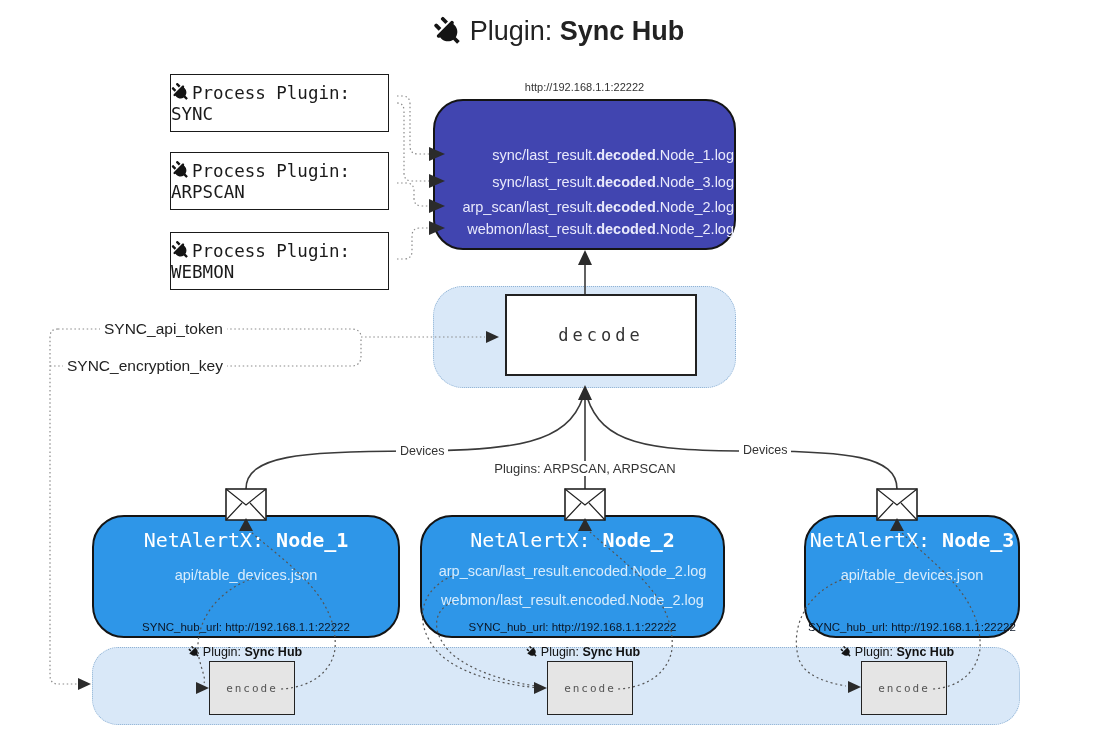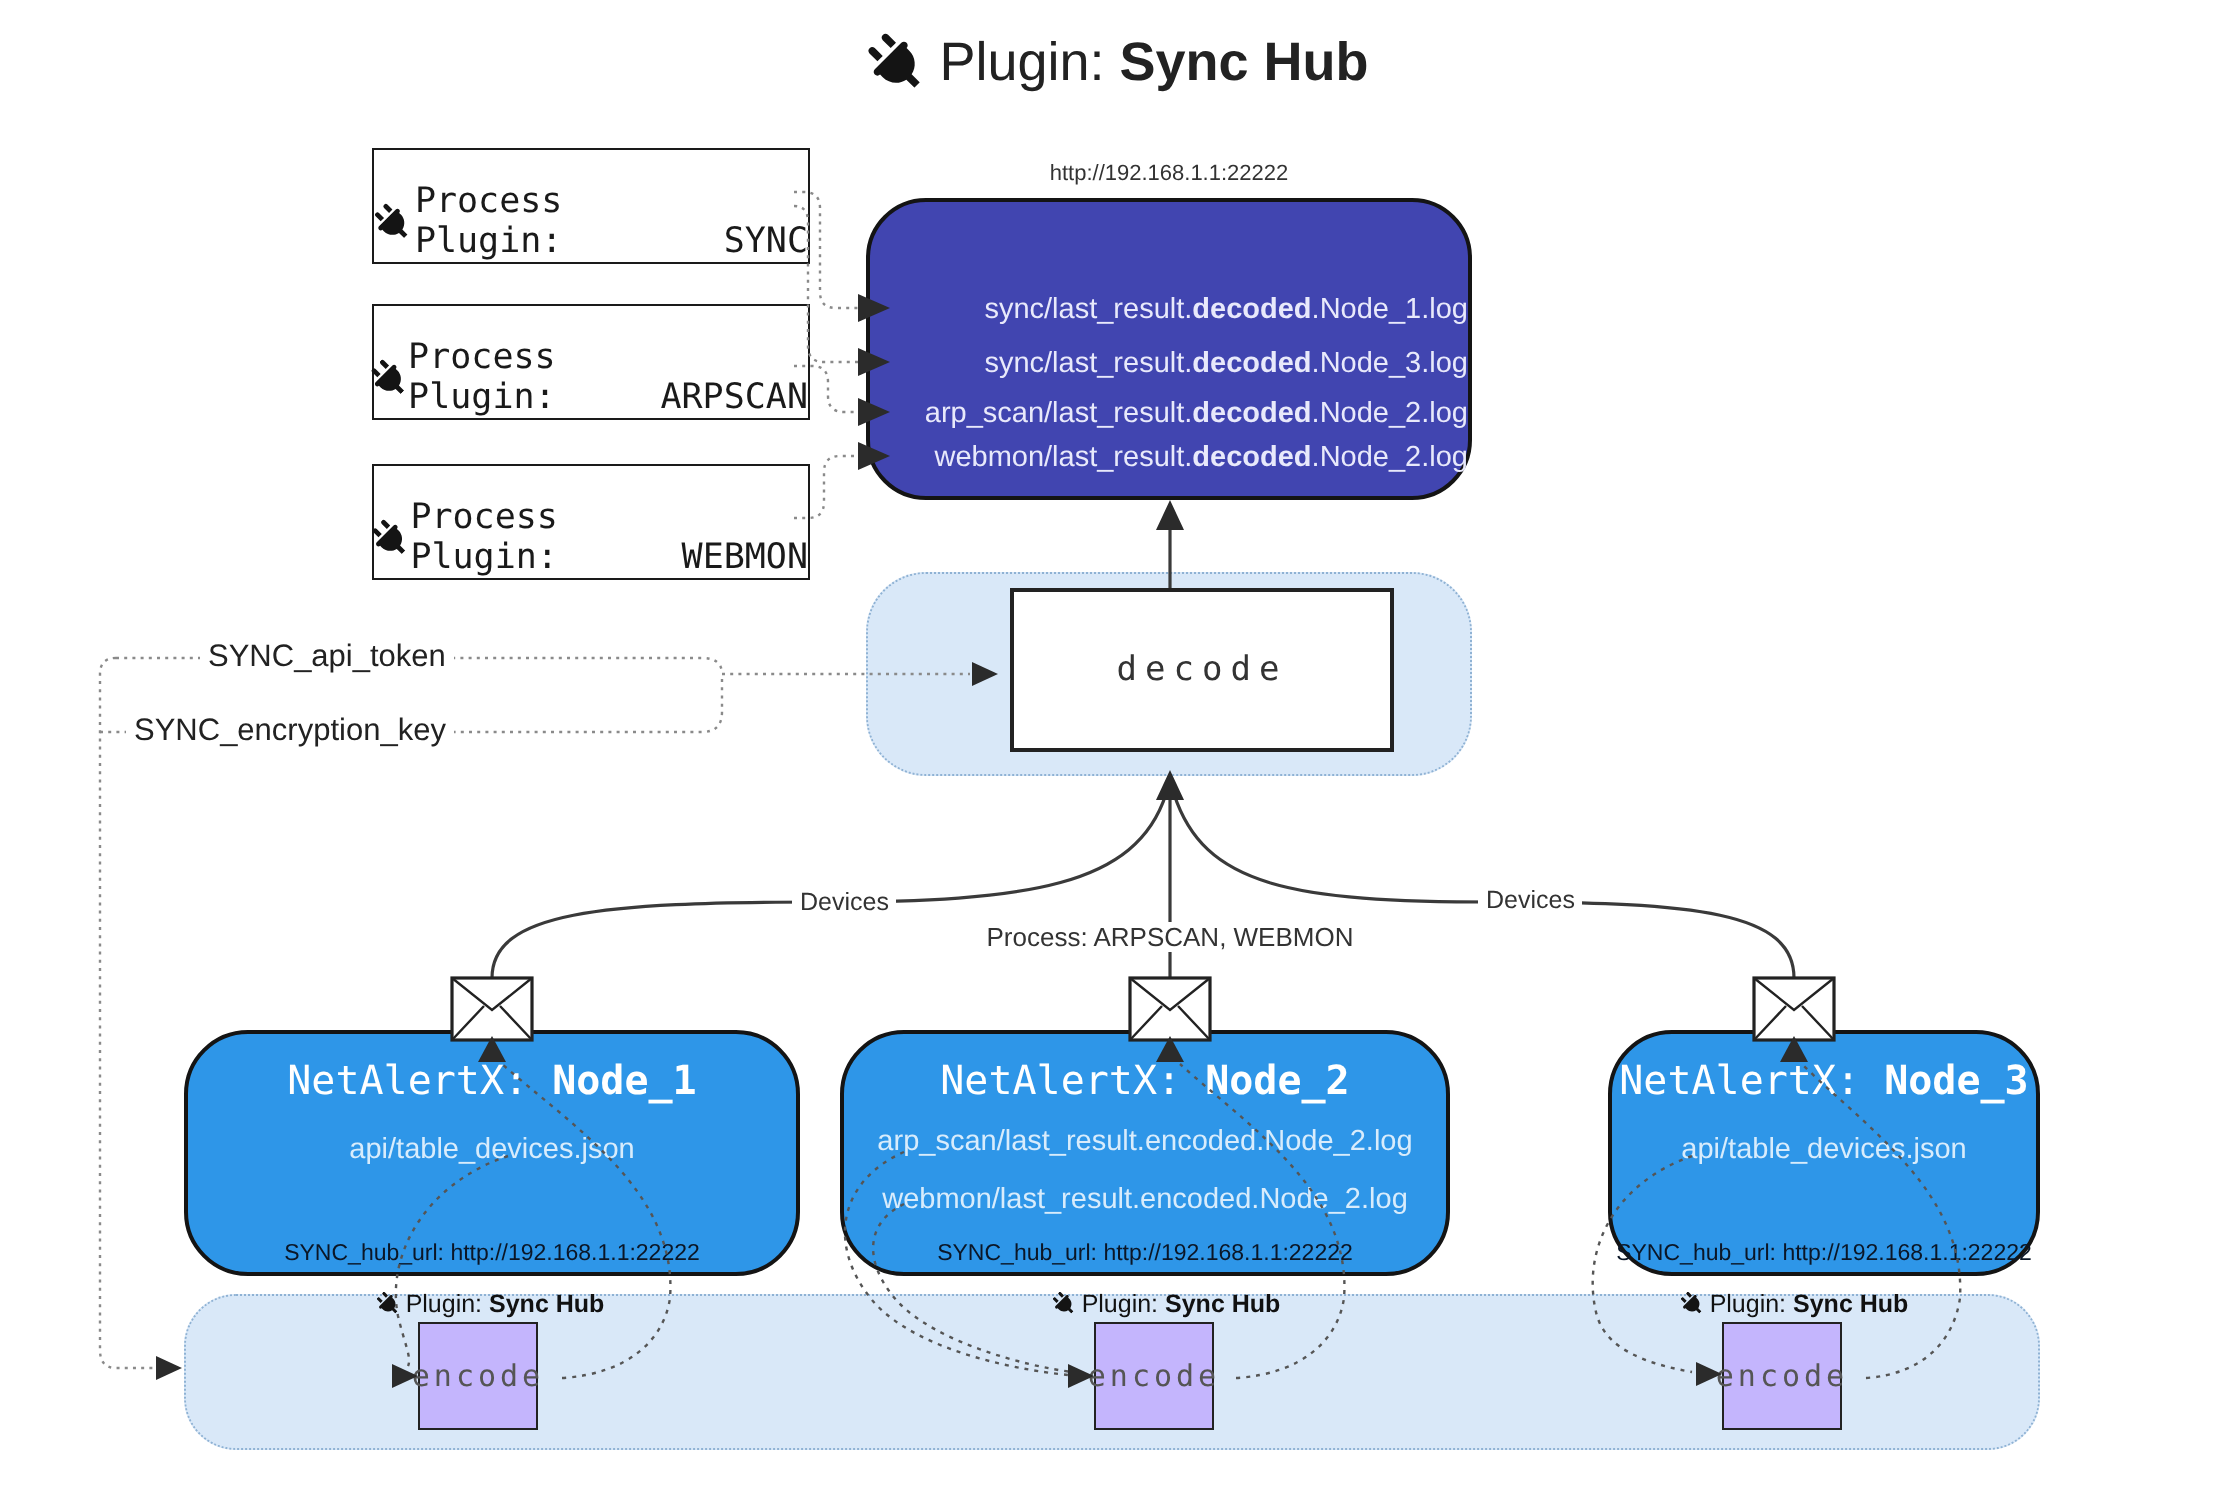--- a/index.html
+++ b/index.html
@@ -20,22 +20,22 @@
   #title-row{position:absolute;left:0;top:16px;width:1117px;display:flex;justify-content:center;align-items:center;gap:7px;z-index:2}
   #title-row .ttl{font-size:27px;color:#222}
   #title-row .ttl b{font-weight:700}
 
   .plug{fill:#141414;transform:rotate(-45deg)}
   .plug-lg{width:30px;height:30px}
   .plug-md{width:19px;height:19px}
   .plug-sm{width:12px;height:12px}
 
   
-  .proc-box{position:absolute;left:186px;width:219px;height:58px;border:1.6px solid #1a1a1a;background:#fff;z-index:2;
-    display:flex;flex-direction:row;align-items:flex-end;justify-content:center;gap:1px}
+  .proc-box{position:absolute;left:170px;width:219px;height:58px;border:1.6px solid #1a1a1a;background:#fff;z-index:2;
+    display:flex;flex-direction:column;align-items:flex-start;justify-content:center;gap:1px}
   .proc-line1{display:flex;align-items:center;gap:2px;font-size:17.5px;color:#1a1a1a}
   .proc-line2{font-size:17.5px;color:#1a1a1a}
 
   
   #hub-url{position:absolute;left:433px;top:81px;width:303px;text-align:center;font-size:11px;color:#333;z-index:2}
   #hub-box{position:absolute;left:433px;top:99px;width:303px;height:151px;background:var(--hub-bg);
     border:2px solid #141414;border-radius:30px;z-index:2}
   #hub-title{position:absolute;left:0;top:13px;width:100%;text-align:center;font-size:20px;color:#fff}
   #hub-title b{font-weight:700}
   .hub-row{position:absolute;left:0;width:100%;text-align:right;font-size:14.5px;color:#e8e9fb;white-space:nowrap}
@@ -68,22 +68,22 @@
 
   
   #encode-band{position:absolute;left:92px;top:647px;width:928px;height:78px;background:var(--panel-bg);
     border:1.6px dotted var(--panel-border);border-radius:26px;z-index:1}
   .band-label{position:absolute;top:645px;width:140px;display:flex;align-items:center;justify-content:center;gap:3px;
     font-size:12.5px;color:#111;z-index:10}
   .band-label b{font-weight:700}
   #band-label-1{left:175px}
   #band-label-2{left:513px}
   #band-label-3{left:827px}
-  .encode-box{position:absolute;top:661px;width:60px;height:54px;background:#c4b5fd;border:1.5px solid #222;z-index:3;
-    display:flex;align-items:center;justify-content:center;font-size:15px;letter-spacing:2px;color:#555}
+  .encode-box{position:absolute;top:661px;width:86px;height:54px;background:#e5e5e5;border:1.5px solid #222;z-index:3;
+    display:flex;align-items:center;justify-content:center;font-size:11px;letter-spacing:2px;color:#555}
   #encode-1{left:209px}
   #encode-2{left:547px}
   #encode-3{left:861px}
 
   
   #overlay{position:absolute;left:0;top:0;width:1117px;height:754px;z-index:5;pointer-events:none}
   .dotted{fill:none;stroke:#8a8a8a;stroke-width:1.2;stroke-dasharray:1.5 2.6}
   .dotted-dark{fill:none;stroke:#555;stroke-width:1.2;stroke-dasharray:2 3}
   .solid{fill:none;stroke:#3a3a3a;stroke-width:1.6}
   .ah{fill:#2b2b2b;stroke:none}
@@ -232,21 +232,21 @@
       <path class="dotted-dark" d="M846,578 C806,592 791,626 798,656 C801,669 812,680 846,686"></path>
       <polygon class="ah" points="848,681 861,687 848,693"></polygon>
       <path class="dotted-dark" d="M933,689 C962,687 977,670 980,649 C983,596 932,563 901,532"></path>
     </g>
   </svg>
 
   <div id="lbl-api-token" class="line-label">SYNC_api_token</div>
   <div id="lbl-enc-key" class="line-label">SYNC_encryption_key</div>
   <div id="lbl-devices-l" class="line-label">Devices</div>
   <div id="lbl-devices-r" class="line-label">Devices</div>
-  <div id="lbl-plugins" class="line-label"><span>Process: ARPSCAN, WEBMON</span></div>
+  <div id="lbl-plugins" class="line-label"><span>Plugins: ARPSCAN, ARPSCAN</span></div>
 
   <div id="band-label-1" class="band-label">
     <svg class="plug plug-sm">
         <use href="#plug"></use>
       </svg>
     <span><span>Plugin: </span><b>Sync Hub</b></span>
   </div>
   <div id="band-label-2" class="band-label">
     <svg class="plug plug-sm">
         <use href="#plug"></use>

